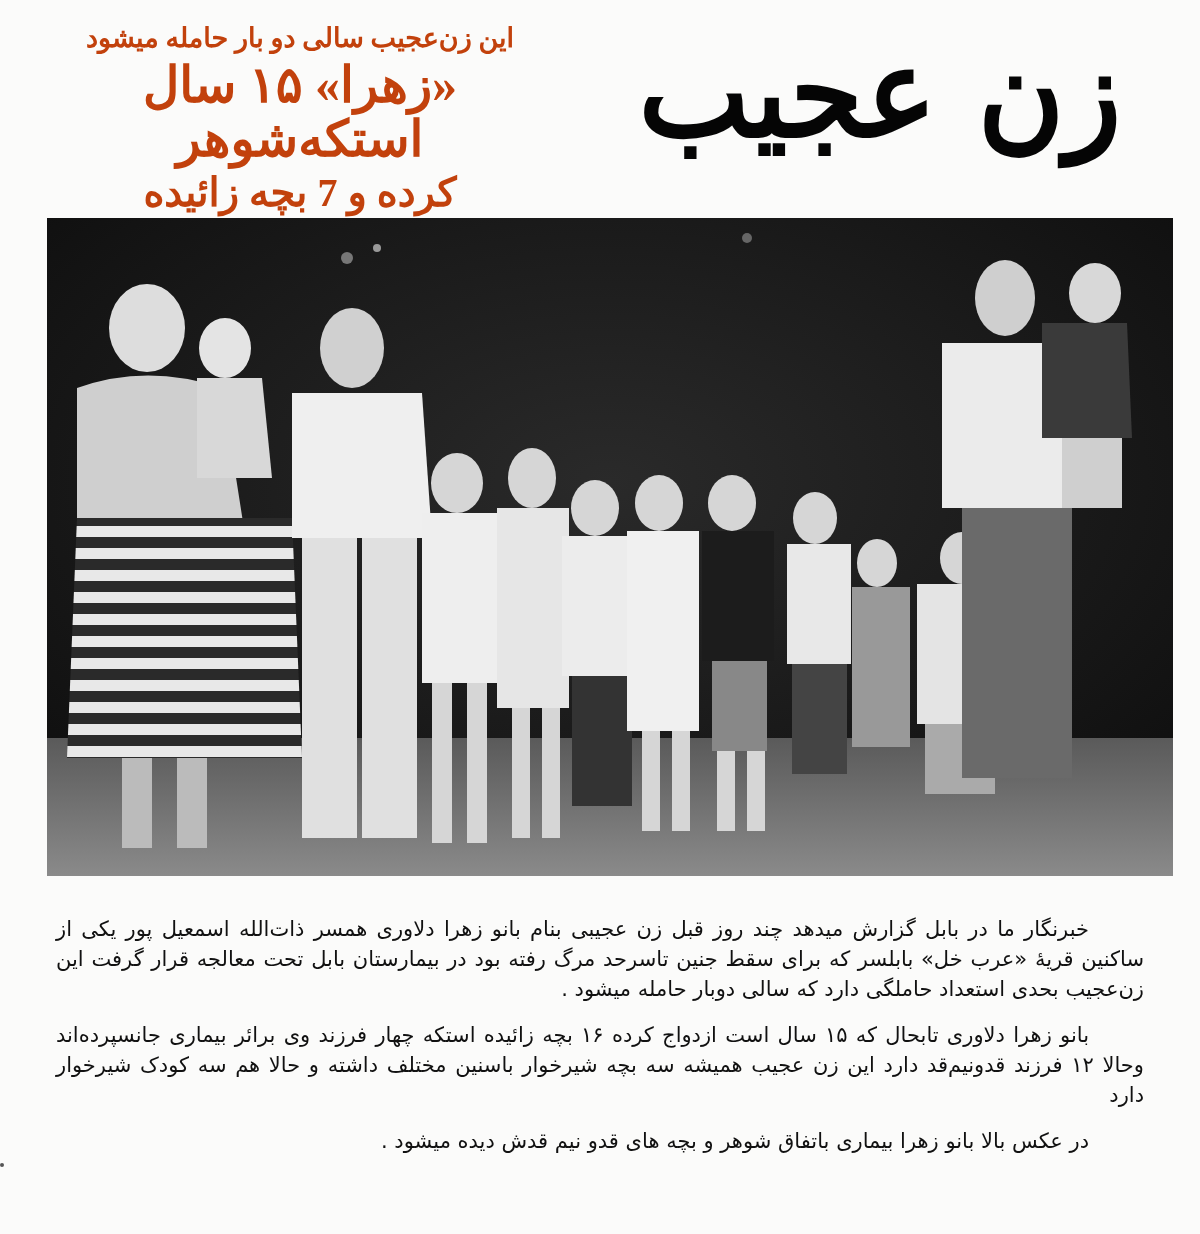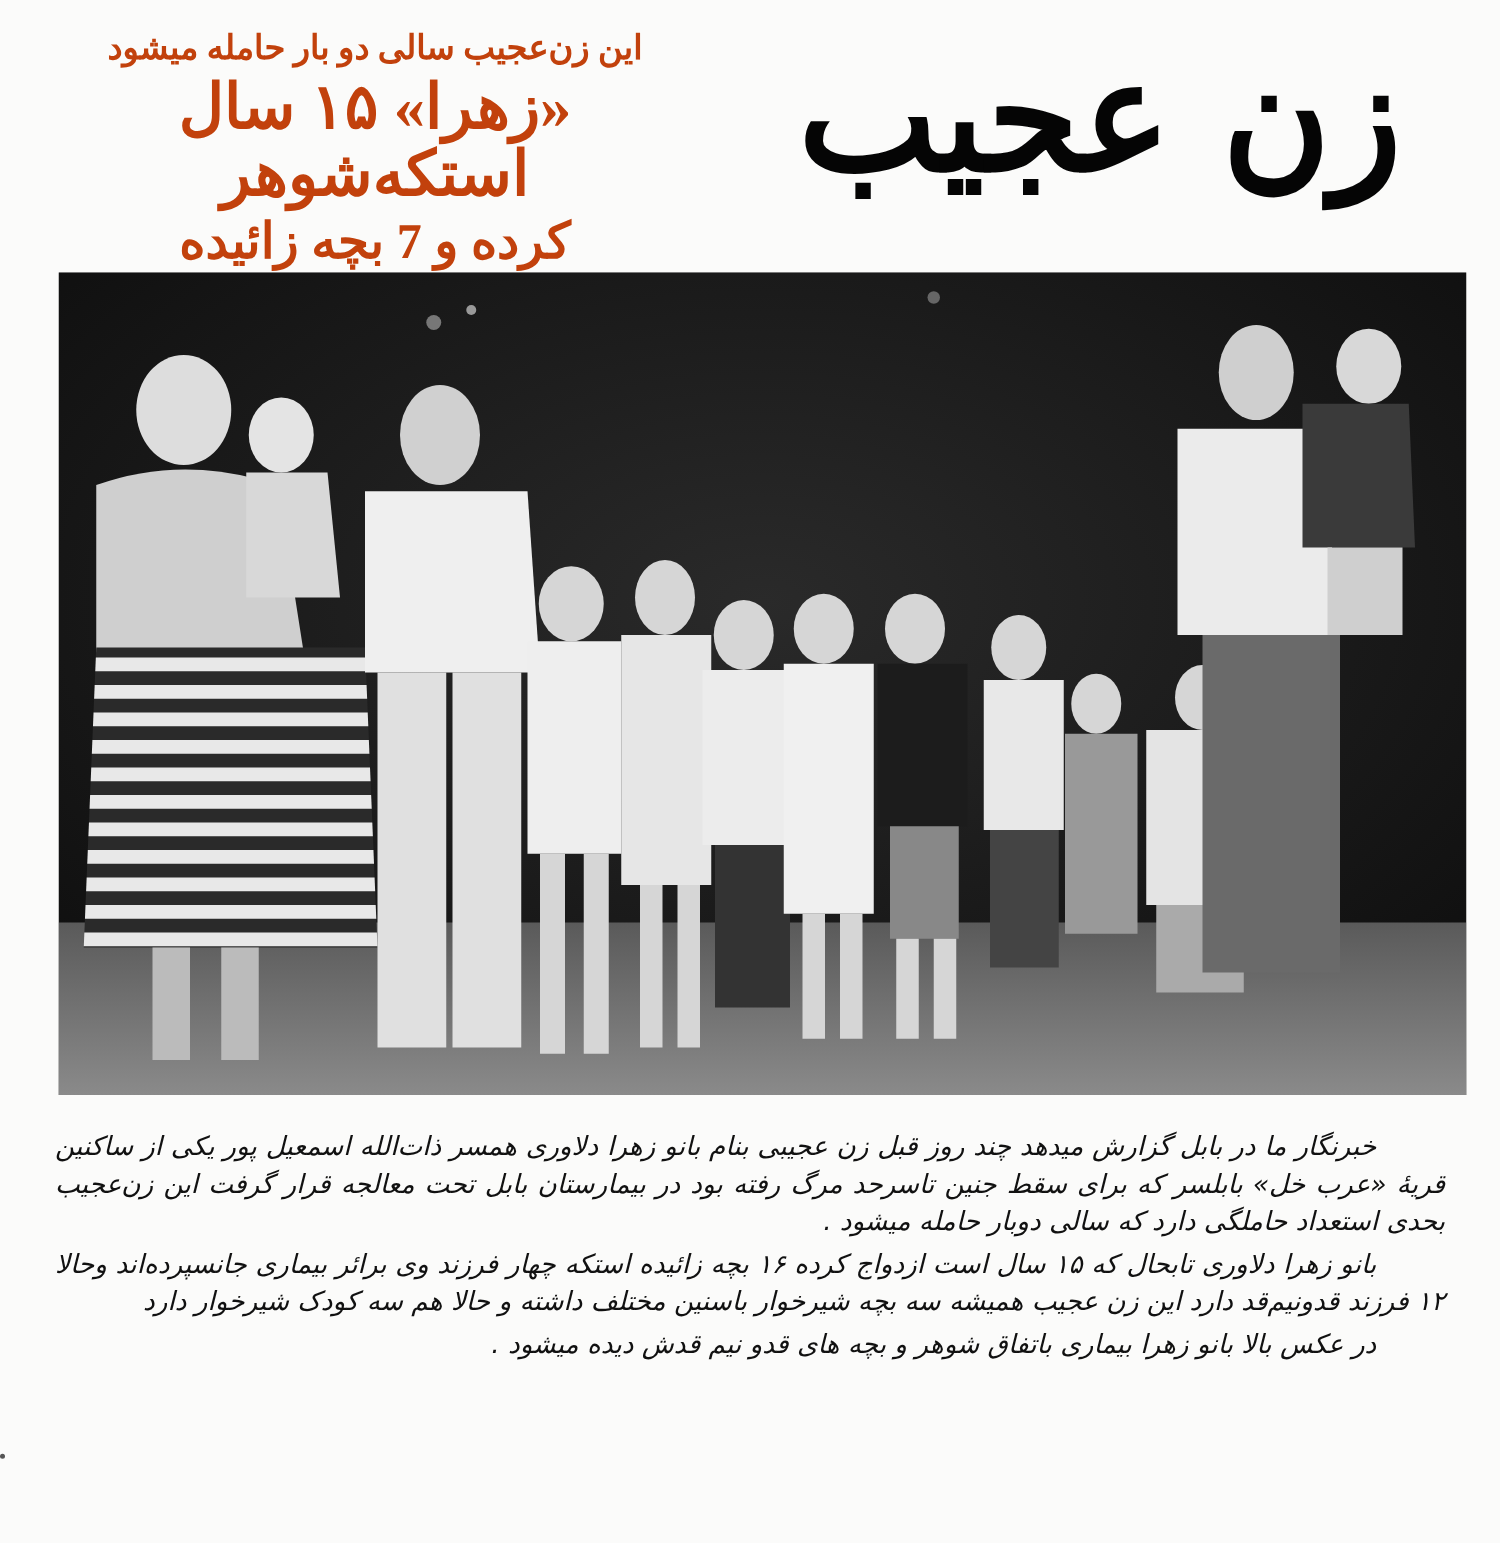--- a/index.html
+++ b/index.html
@@ -25,21 +25,21 @@
   .photo {
     position: absolute; left: 47px; top: 218px; width: 1126px; height: 658px;
     background: #141414; overflow: hidden;
   }
   .photo svg { width: 100%; height: 100%; display: block; }
 
   .article {
     position: absolute; left: 40px; top: 898px; width: 1120px; direction: rtl; text-align: justify;
     font-family: "DejaVu Sans", sans-serif; font-size: 21px; line-height: 30px; color: #111;
   }
-  .article p { margin: 4px; font-style: italic; }
+  .article p { margin: 16px; }
   .article .indent { text-indent: 55px; }
   .article .caption { text-indent: 55px; margin-top: 4px; }
   .dot-mark { position: absolute; left: 0px; top: 1163px; width: 4px; height: 4px; background: #555; border-radius: 50%; }
 </style>
 </head>
 <body>
 
 <div class="page">
 
   <div class="headline-big">زن عجیب</div>

